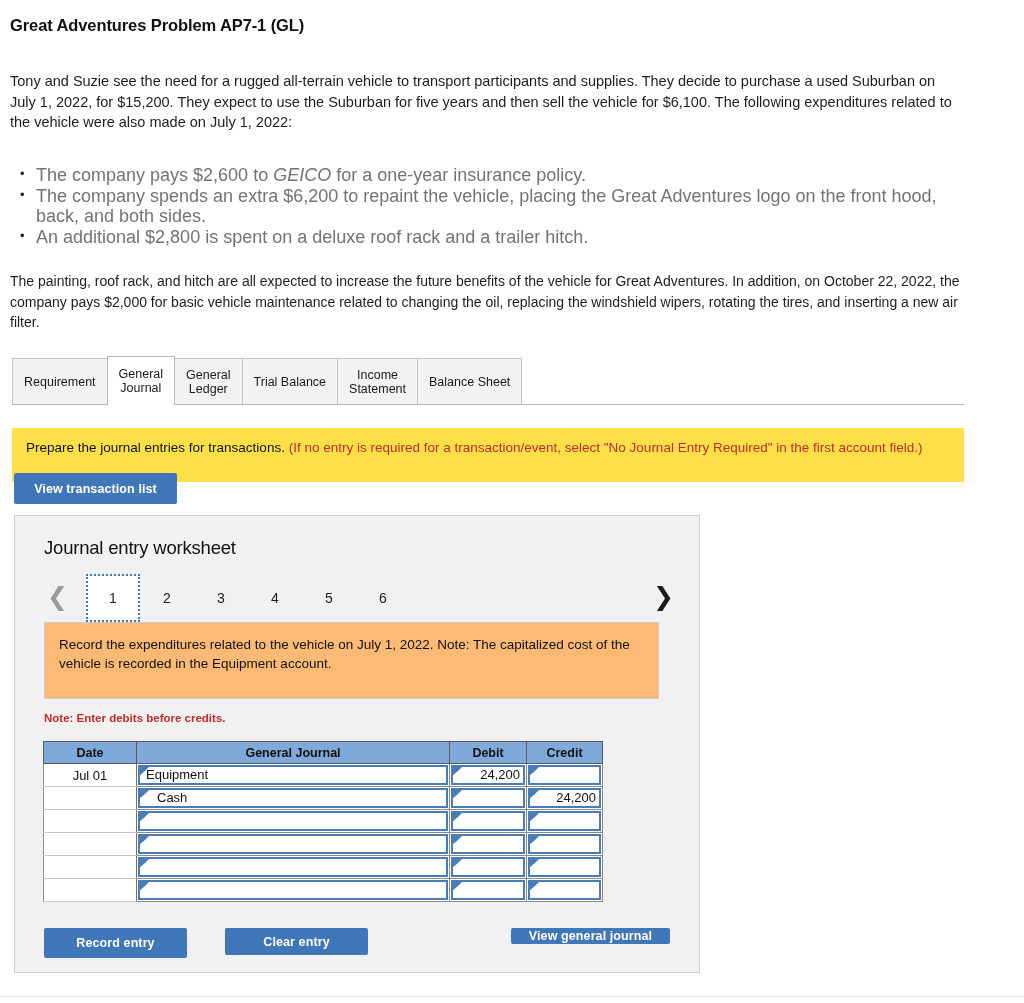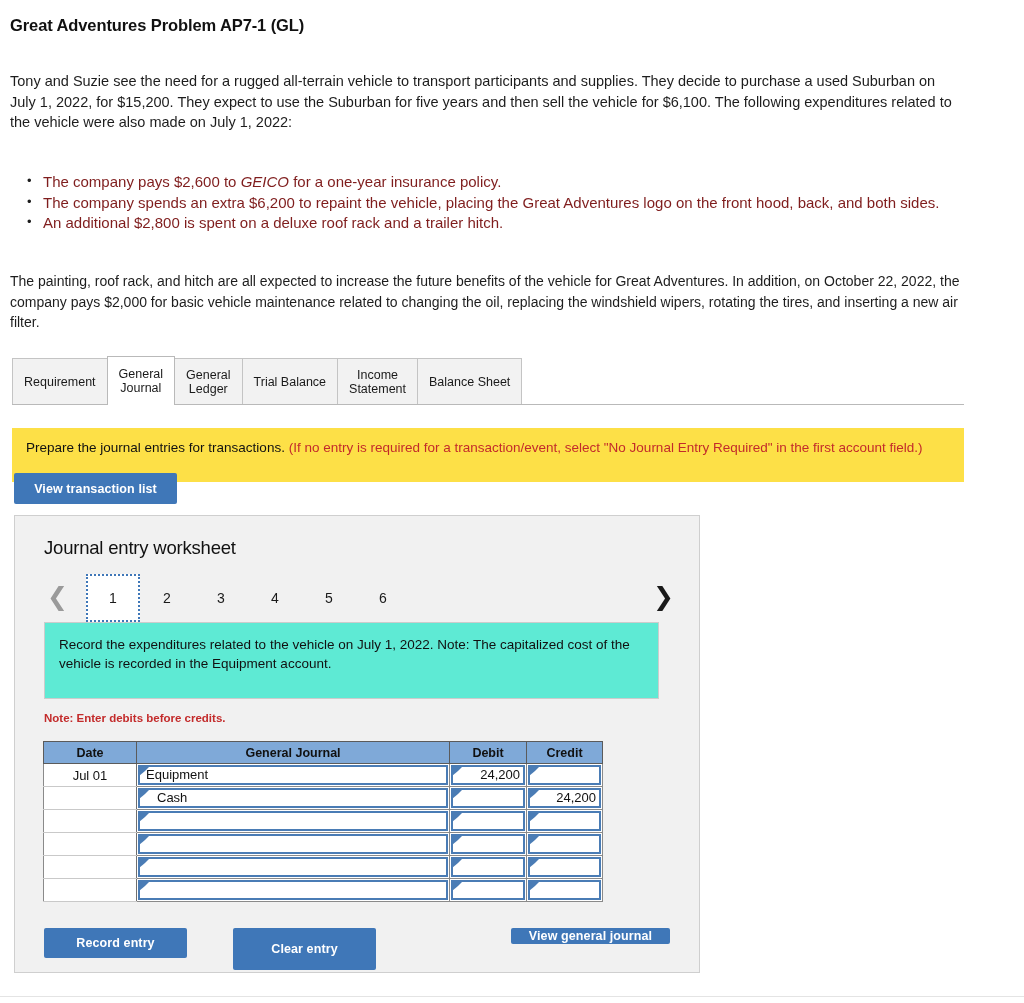--- a/index.html
+++ b/index.html
@@ -22,22 +22,22 @@
 
   
   .intro {
     position: absolute; left: 10px; top: 71px; width: 952px;
     font-size: 14.5px; line-height: 20.5px; color: #1d1d1d;
   }
 
   
   .bullets {
     position: absolute; left: 10px; top: 161px; width: 958px;
-    margin: 11px; padding: 0; list-style: none;
-    font-size: 15px; line-height: 20.5px; color: #7f1d1d;
+    margin: 4px; padding: 0; list-style: none;
+    font-size: 18px; line-height: 20.5px; color: #737373;
   }
   .bullets li {
     position: relative; padding-left: 22px; margin-bottom: 0px;
   }
   .bullets li::before {
     content: "\2022";
     position: absolute; left: 6px; top: -1px;
     font-size: 13px; color: #1d1d1d;
   }
   .ital { font-style: italic; }
@@ -143,21 +143,21 @@
   }
   .pagenum.active {
     background: #ffffff;
     border: 2px dotted #3f77b8;
   }
 
   
   .subbox {
     position: absolute; left: 29px; top: 106px;
     width: 615px; height: 77px;
-    background: #5eead4;
+    background: #fdba74;
     border: 1px solid #cccccc;
     padding: 12px 14px;
     font-size: 13.5px; line-height: 19px; color: #111;
   }
   .note-red {
     position: absolute; left: 29px; top: 196px;
     font-size: 11.5px; font-weight: bold; color: #c32b2b;
   }
 
   
@@ -216,21 +216,21 @@
     height: 17px; line-height: 17px;
     font-size: 13px; color: #111;
     z-index: 3;
     white-space: nowrap; overflow: hidden;
   }
   .icell .txt.num { text-align: right; left: 4px; right: 6px; }
   .icell .txt.indent { left: 20px; }
 
   
   .btn-record { position: absolute; left: 29px;  top: 412px; width: 143px; height: 30px; }
-  .btn-clear  { position: absolute; left: 218px; top: 412px; width: 143px; height: 42px; }
+  .btn-clear  { position: absolute; left: 210px; top: 412px; width: 143px; height: 27px; }
   .btn-viewgj { position: absolute; left: 496px; top: 412px; width: 159px; height: 16px; }
 
   
   .bottom-rule {
     position: absolute; left: 0; top: 996px;
     width: 1024px; height: 1px; background: #e4e4e4;
   }
 </style>
 </head>
 <body>

